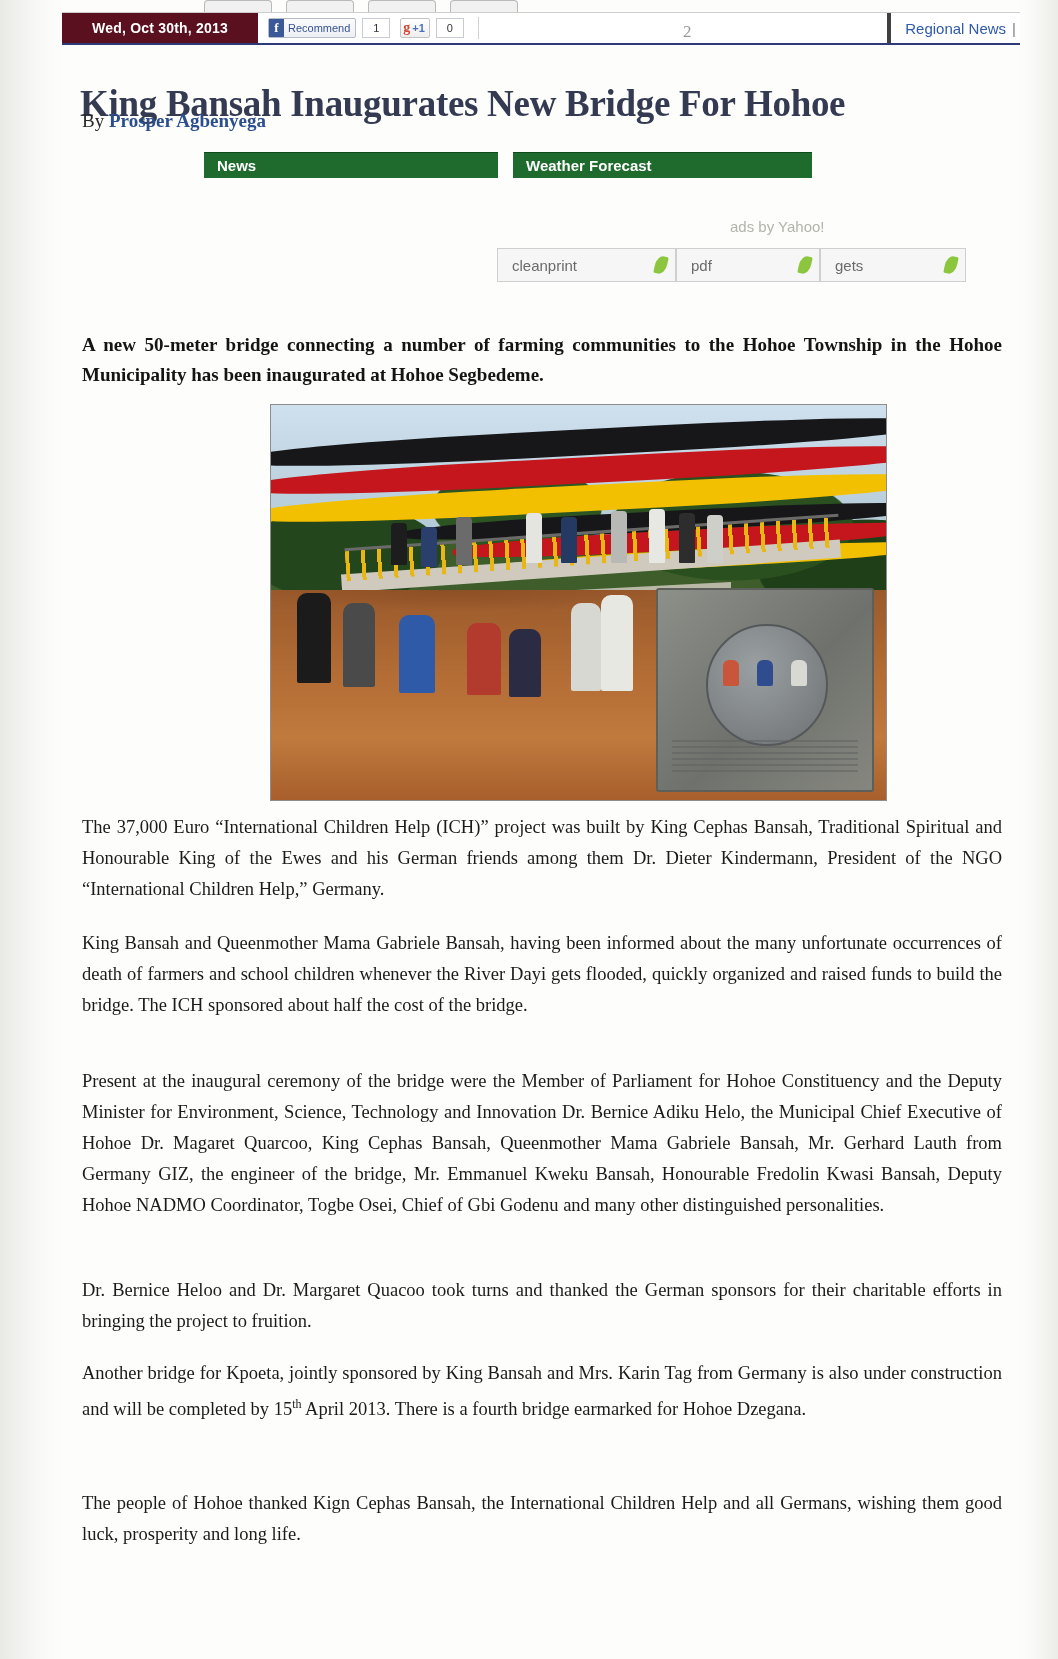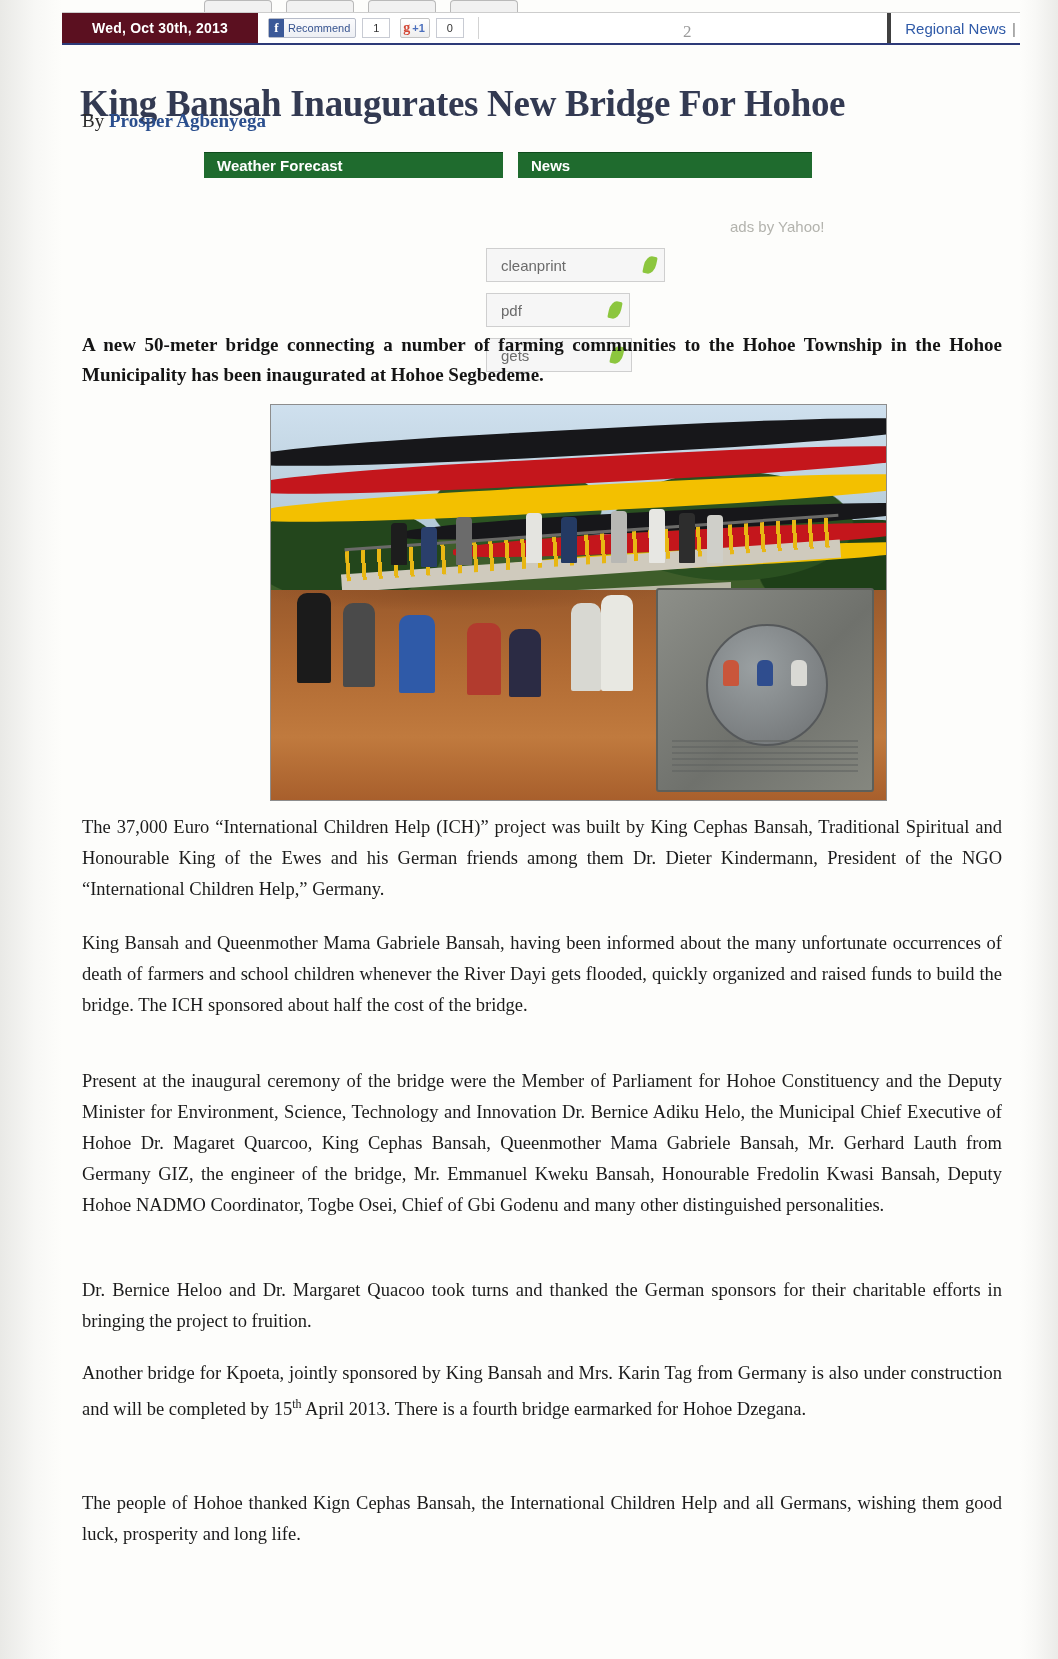--- a/index.html
+++ b/index.html
@@ -238,25 +238,23 @@
   .adsby {
     position: absolute;
     left: 668px;
     top: 218px;
     font-family: "Liberation Sans", sans-serif;
     font-size: 15px;
     color: #b3b3ad;
   }
   .toolrow {
     position: absolute;
-    left: 424px;
+    left: 435px;
     top: 248px;
     display: flex;
-    gap: 11px;
-    flex-direction: column;
   }
   .toolbtn {
     height: 32px;
     border: 1px solid #cfcfcf;
     background: #f6f6f6;
     display: flex;
     align-items: center;
     justify-content: space-between;
     padding: 0 8px 0 14px;
     font-family: "Liberation Sans", sans-serif;
@@ -492,22 +490,22 @@
       </div>
     </div>
 
     <h1 class="headline">King Bansah Inaugurates New Bridge For Hohoe</h1>
     <div class="byline">
       <span>By </span><b>Prosper Agbenyega</b>
     </div>
 
     <div class="navgrid">
       <div class="navrow">
+        <div class="navbtn nav-w1">News</div>
         <div class="navbtn nav-w2">Weather Forecast</div>
-        <div class="navbtn nav-w1">News</div>
       </div>
     </div>
 
     <div class="adsby">ads by Yahoo!</div>
 
     <div class="toolrow">
       <div class="toolbtn tool-w1">
         <span>cleanprint</span>
         <span class="leaf"></span>
       </div>

